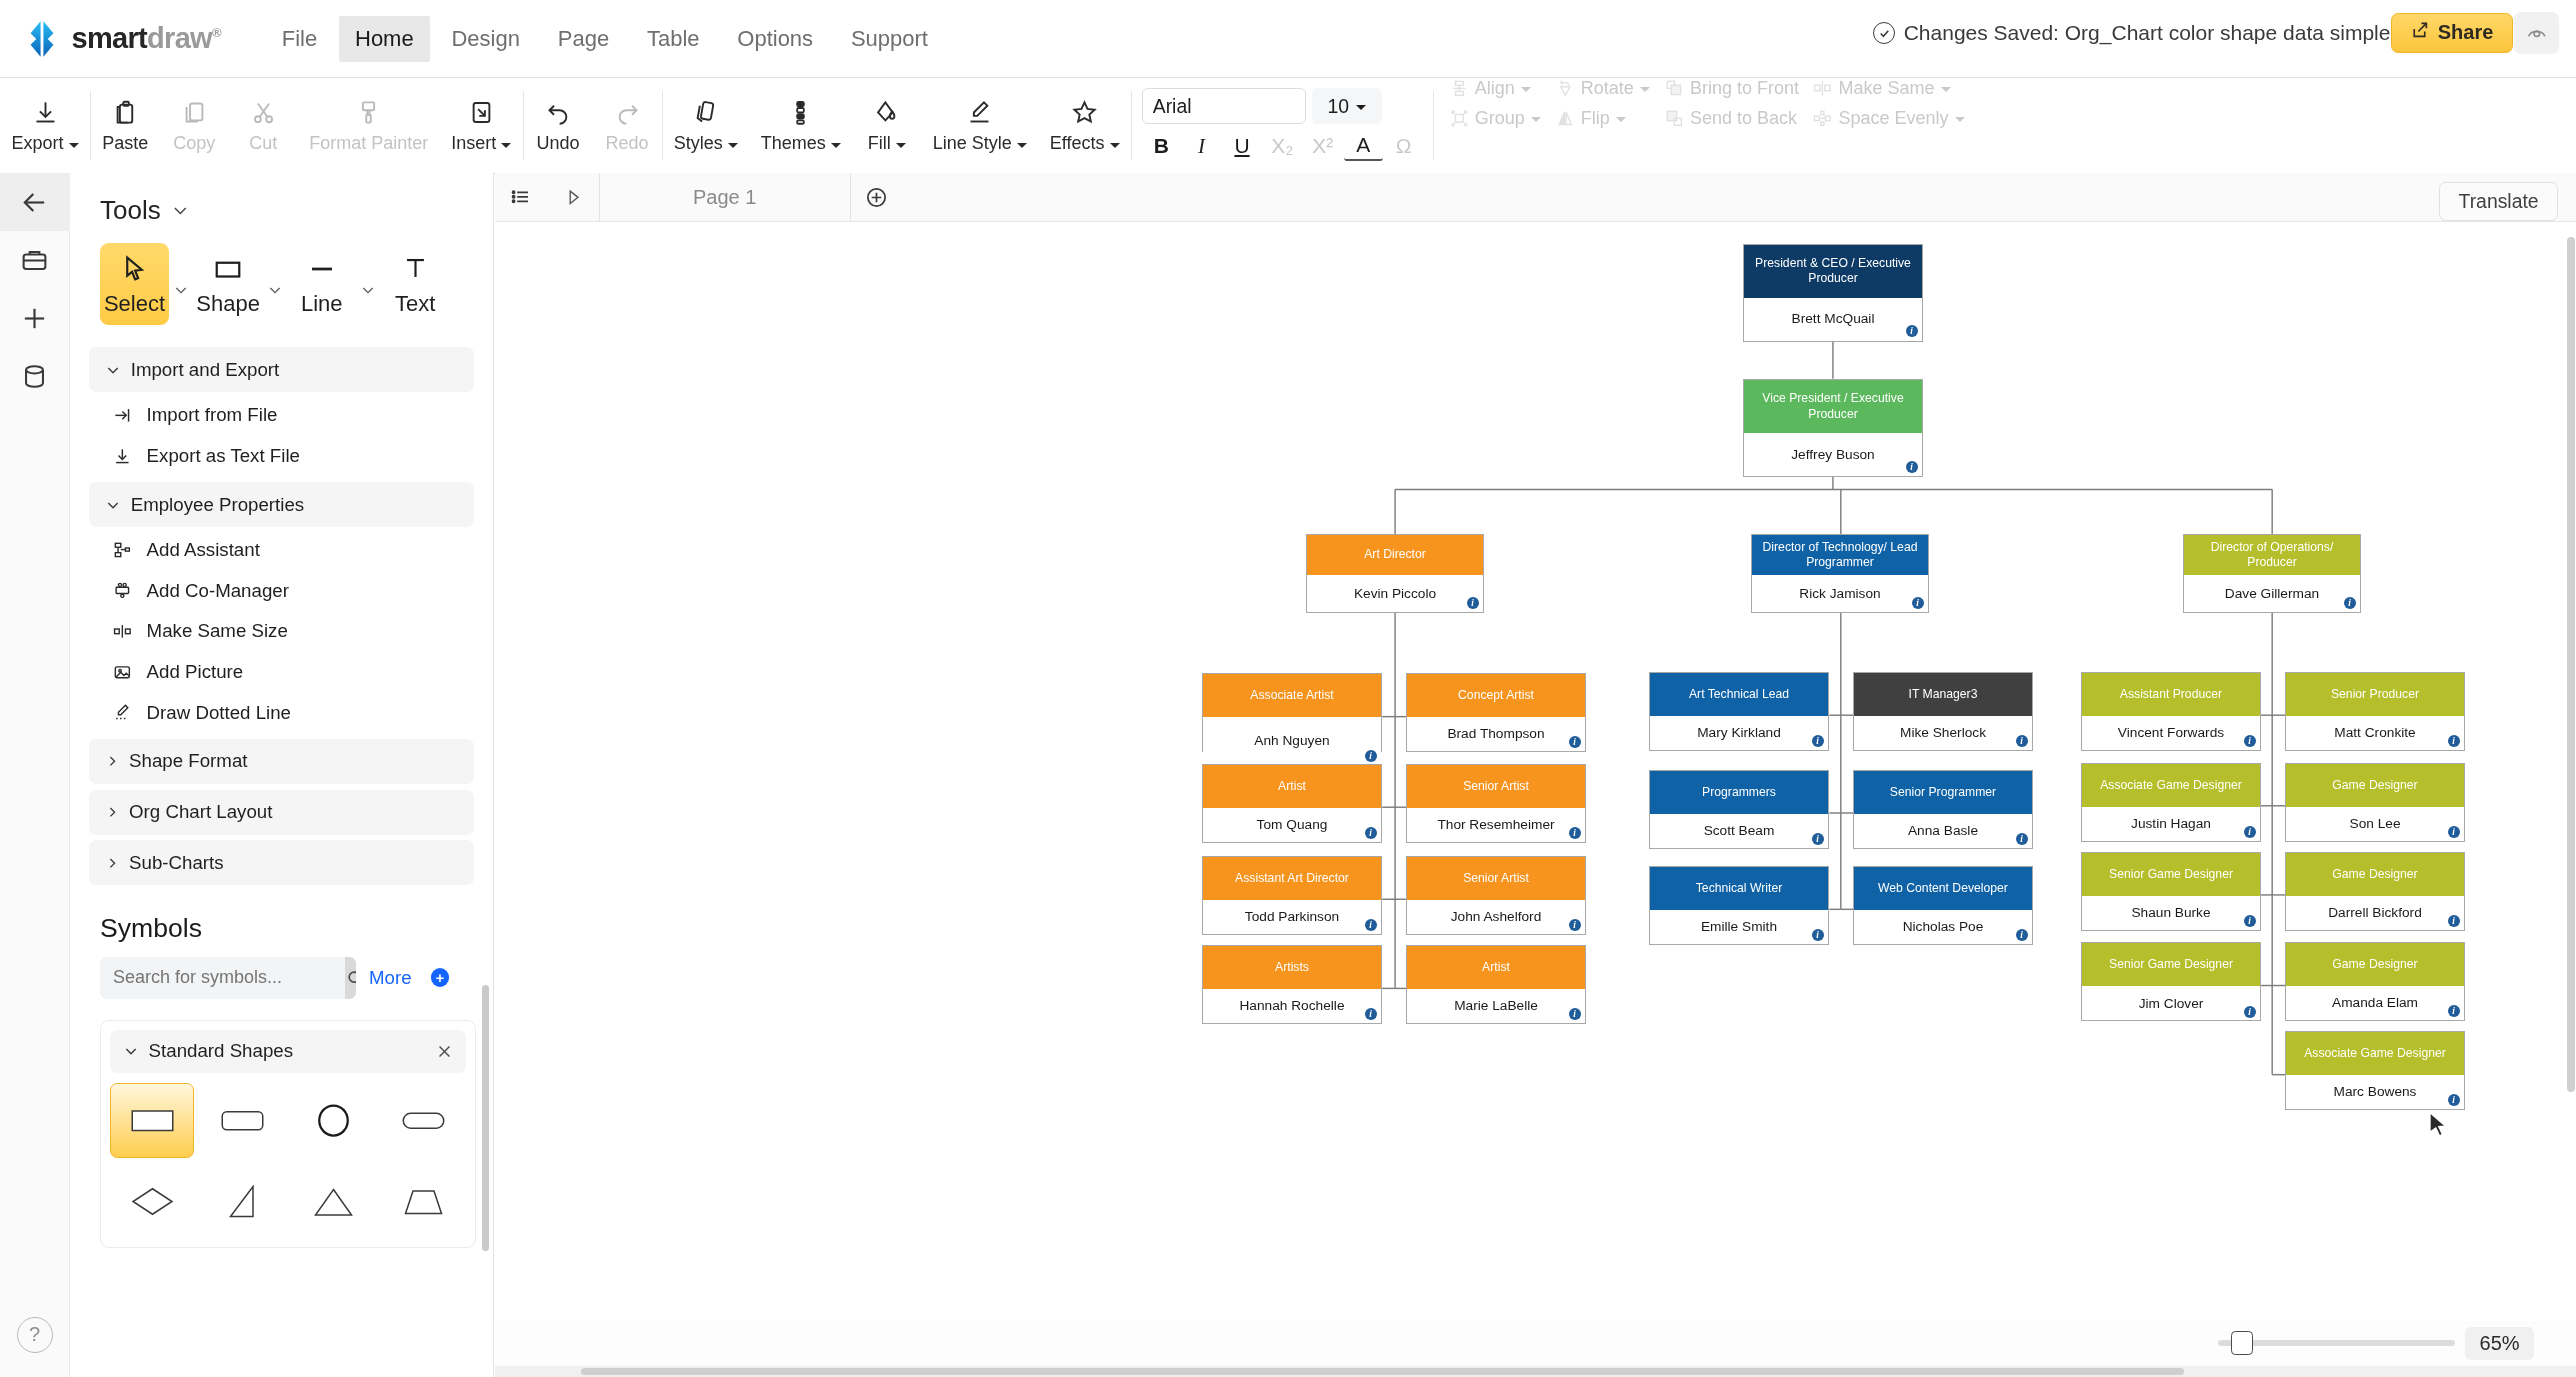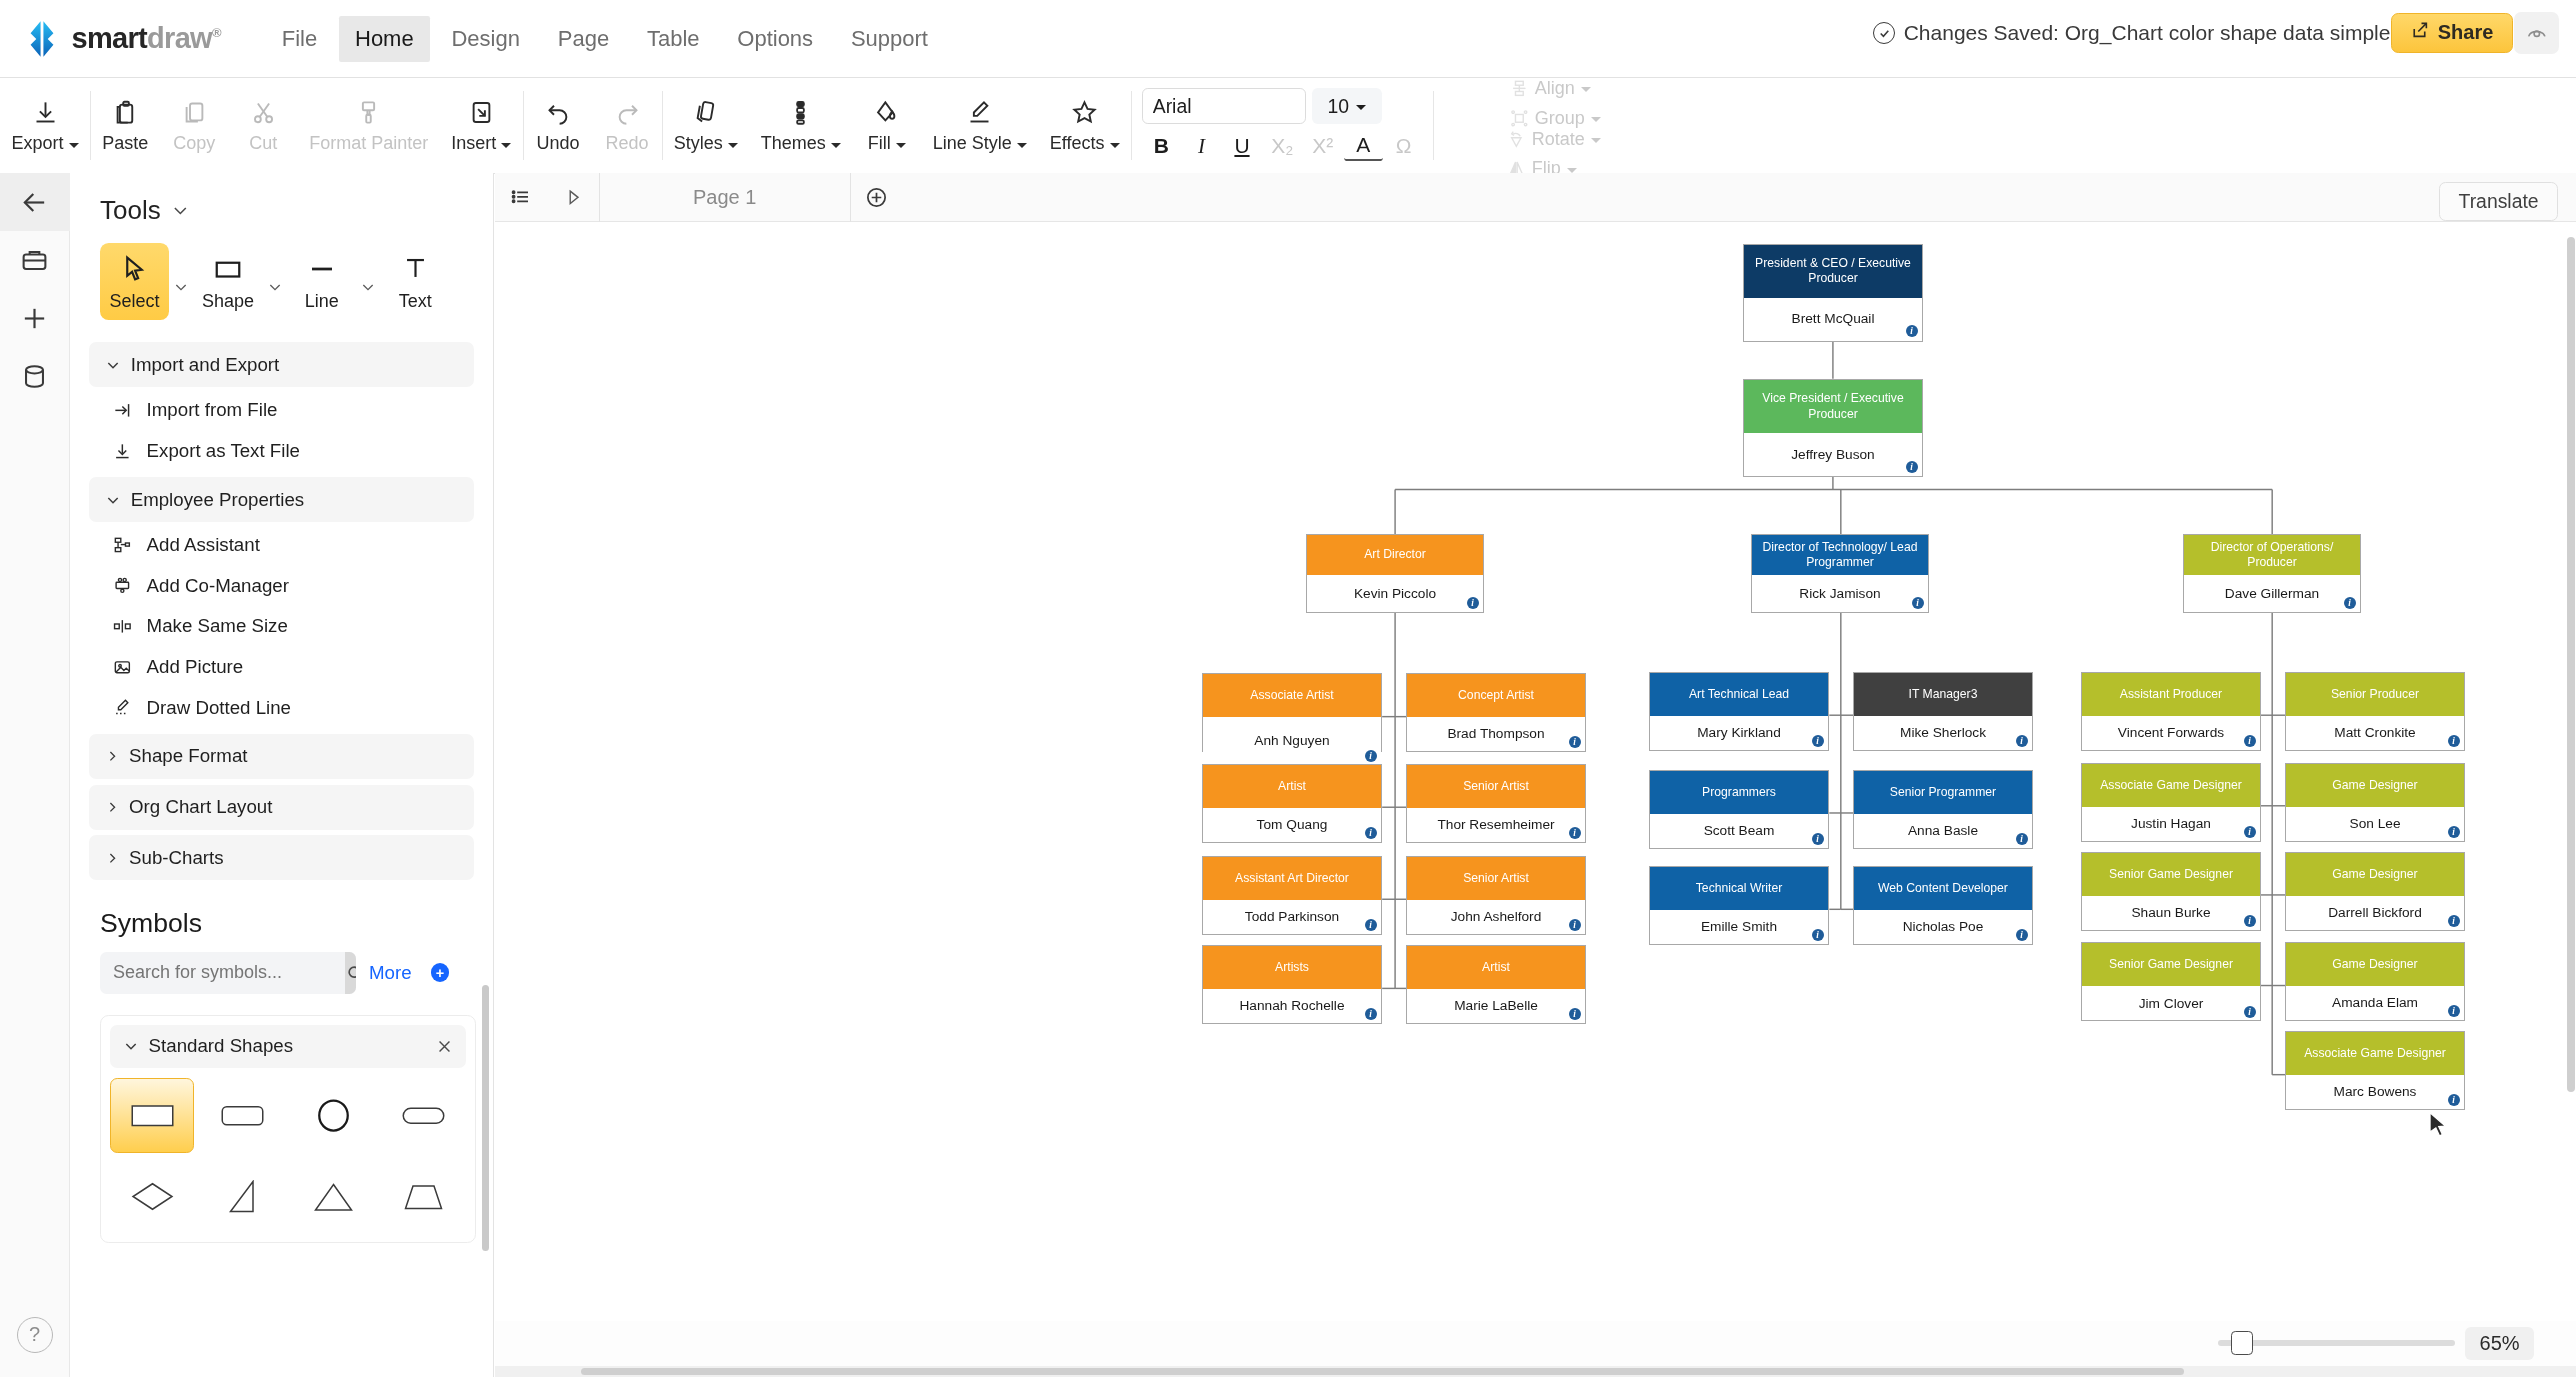--- a/index.html
+++ b/index.html
@@ -79,21 +79,21 @@
     align-items: center; justify-content: center; gap: 6.5px; font-size: 19.4px; color: #1d1d1d; cursor: pointer;
   }
   .fontrow2 { display: flex; align-items: center; gap: 1.4px; }
   .fmt-btn {
     width: 39px; height: 33px; display:flex; align-items:center; justify-content:center;
     font-size: 21px; color: #1d1d1d; cursor: pointer; border-radius: 3.6px;
   }
   .fmt-btn.dim { color: #c8c8c8; }
 
   
-  .arrange { display: flex; padding: 0 8.6px; align-items: flex-end; height: 100%; flex-direction: column; }
+  .arrange { display: flex; padding: 0 8.6px; align-items: flex-start; height: 100%; }
   .arrange-col { display: flex; flex-direction: column; justify-content: center; gap: 8.6px; padding: 0 7.2px;}
   .arr-item { display: flex; align-items: center; gap: 6.5px; font-size: 18px; color: #c9c9c9; white-space: nowrap; cursor: default;}
   .arr-item svg { opacity: .55; }
 
   
   .rail {
     position: absolute; left: 0; top: 173px; width: 70px; height: 1204px;
     background: #fafafa; border-right: 0.7px solid #e8e8e8;
     display: flex; flex-direction: column; align-items: center;
   }
@@ -108,21 +108,21 @@
   }
   .panel-title { font-size: 26px; color: #222; padding: 21.6px 0 13px 30px; display: flex; align-items: center; gap: 10px; }
   .tool-row { display: flex; align-items: flex-start; padding: 4.3px 0 16px 30px; gap: 4.3px; }
   .tool {
     width: 69px; display: flex; flex-direction: column; align-items: center; gap: 4.3px;
     padding: 8.6px 4.3px; border-radius: 8.6px; cursor: pointer;
   }
   .tool.sel { background: #ffd濃; }
   .tool.sel { background: linear-gradient(180deg,#ffd96b,#ffcb45); }
   .tool-ico { height: 35px; display: flex; align-items: center; justify-content: center; }
-  .tool-lbl { font-size: 18px; color: #1f1f1f; }
+  .tool-lbl { font-size: 22px; color: #1f1f1f; }
   .tool-caret { align-self: center; margin-top: 11.5px; color:#5a5a5a; }
 
   .sect-hdr {
     margin: 5.8px 18.7px 2.9px 18.7px; height: 45px; background: #f5f5f5; border-radius: 7.2px;
     display: flex; align-items: center; padding-left: 16px; gap: 10px;
     font-size: 18.7px; color: #1f1f1f; cursor: pointer;
   }
   .sect-item {
     display: flex; align-items: center; gap: 13px; padding: 9.3px 0 9.3px 42px;
     font-size: 18.7px; color: #1f1f1f; cursor: pointer;

